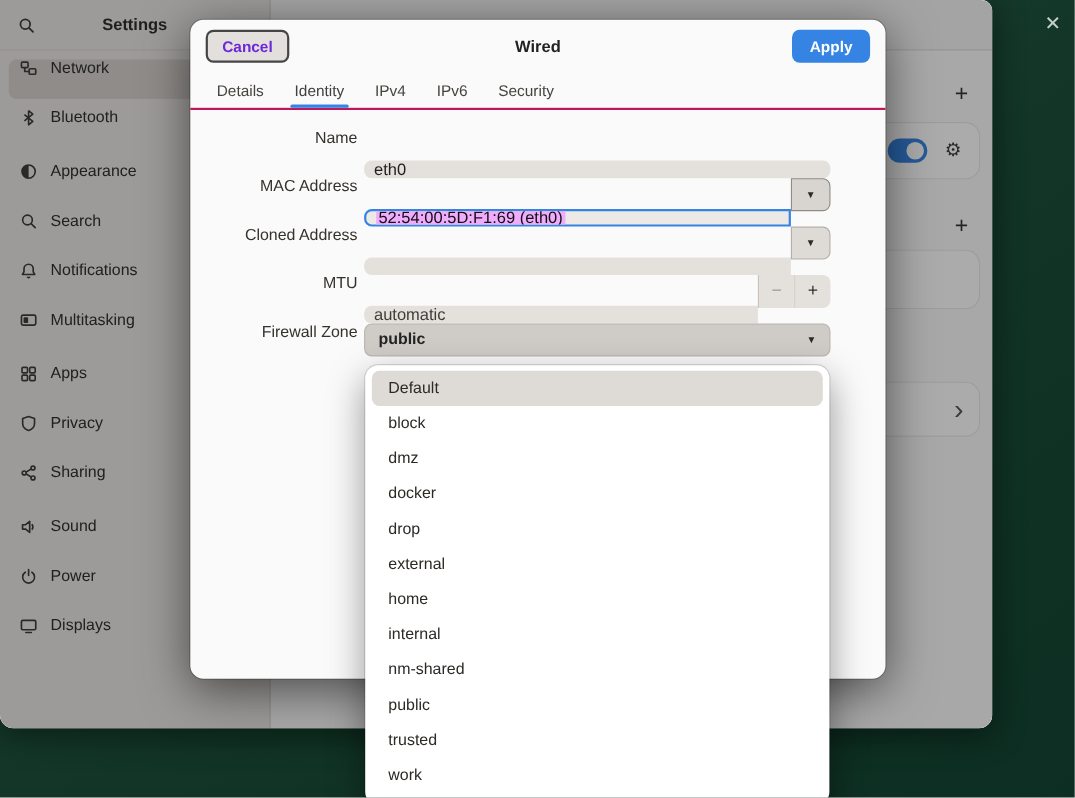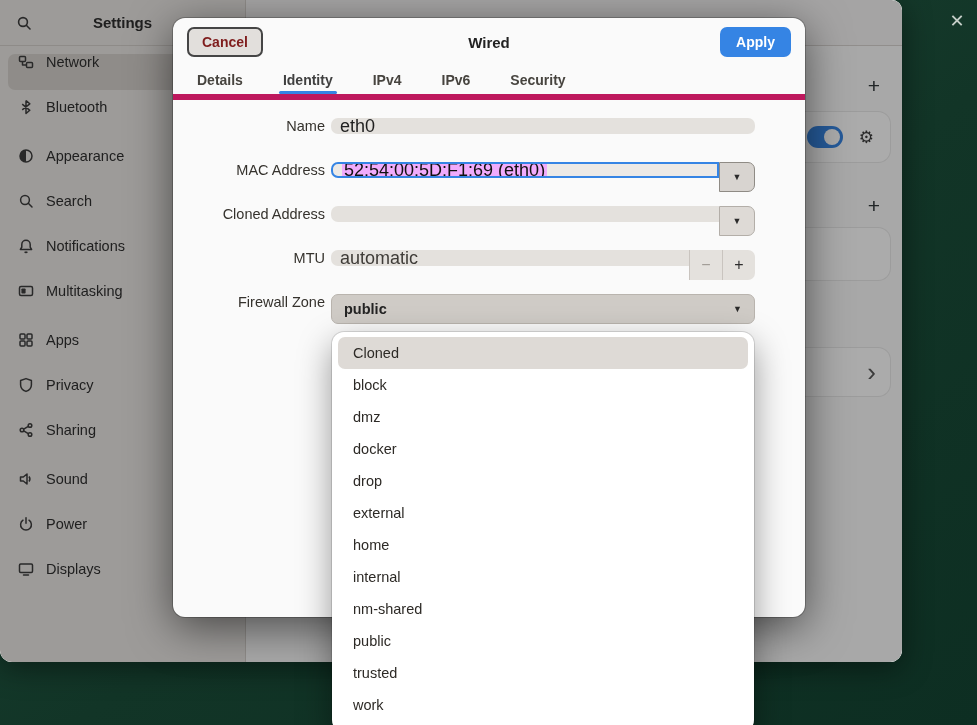--- a/index.html
+++ b/index.html
@@ -86,36 +86,36 @@
 
   
   .dialog {
     position: absolute; left: 173px; top: 18px; width: 632px; height: 599px; z-index: 10;
     background: #fafafa; border-radius: 12px;
     box-shadow: 0 10px 44px rgba(0,0,0,0.55), 0 0 0 1px rgba(0,0,0,0.22);
   }
   .dlg-header { height: 48px; display: flex; align-items: center; justify-content: space-between; padding: 0 14px; position: relative; }
   .dlg-title { position: absolute; left: 0; right: 0; text-align: center; font-weight: 700; font-size: 15px; color: #222; pointer-events: none; }
   .btn { height: 30px; display: flex; align-items: center; border-radius: 7px; font-size: 14px; font-weight: 700; cursor: pointer; z-index: 1; }
-  .btn-cancel { padding: 0 13px; background: #e2dfdc; border: 2px solid #454545; color: #7f1d1d; }
+  .btn-cancel { padding: 0 13px; background: #e2dfdc; border: 2px solid #454545; color: #6d28d9; }
   .btn-apply { padding: 0 16px; background: #3584e4; color: #ffffff; }
 
-  .tabs { display: flex; gap: 16px; padding: 0 12px; height: 34px; border-bottom: 6px solid #be185d; font-weight: bold; }
+  .tabs { display: flex; gap: 4px; padding: 0 12px; height: 34px; border-bottom: 2px solid #be185d; }
   .tab { display: flex; align-items: center; padding: 0 12px; font-size: 14px; color: #47443f; position: relative; cursor: pointer; }
   .tab.active { color: #404040; }
   .tab.active::after { content: ""; position: absolute; left: 8px; right: 8px; bottom: 0; height: 3px; border-radius: 2px; background: #3584e4; }
 
   .form { padding: 18px 20px 0 20px; }
   .row { display: flex; align-items: flex-start; height: 30px; margin-bottom: 14px; }
   .flabel { width: 132px; margin-right: 6px; text-align: right; font-size: 14.5px; color: #35322d; flex: none; }
   .field { width: 424px; display: flex; }
   .entry {
     flex: 1; height: 16px; background: #e4e1dd; border-radius: 7px;
-    display: flex; align-items: center; padding: 0 9px; font-size: 18px; color: #1f1f1f;
-    overflow: hidden; white-space: nowrap;
+    display: flex; align-items: center; padding: 0 9px; font-size: 15px; color: #1f1f1f;
+    overflow: hidden; white-space: nowrap; margin-top: 28px;
   }
   .entry.linked { border-radius: 7px 0 0 7px; }
   .entry.mac { border: 2px solid #3584e4; background: #ecego; background: #ece9e6; }
   .selection { background: #f0abfc; color: #101010; padding: 11px 2px; border-radius: 2px; }
   .dd-btn {
     width: 36px; height: 30px; display: flex; align-items: center; justify-content: center;
     font-size: 9px; color: #2b2b2b; cursor: pointer; border-radius: 0 7px 7px 0; flex: none;
   }
   .dd-btn.mac-btn { background: #d8d4d0; border: 1px solid #8f8b85; }
   .dd-btn.cloned-btn { background: #dedad6; border: 1px solid #b3aea8; }
@@ -353,21 +353,21 @@
         <div class="combo">
           <span>public</span>
           <span class="arrow">▼</span>
         </div>
       </div>
     </div>
   </div>
 </div>
 
 <div class="popover">
-  <div class="pop-item selected">Cloned</div>
+  <div class="pop-item selected">Default</div>
   <div class="pop-item">block</div>
   <div class="pop-item">dmz</div>
   <div class="pop-item">docker</div>
   <div class="pop-item">drop</div>
   <div class="pop-item">external</div>
   <div class="pop-item">home</div>
   <div class="pop-item">internal</div>
   <div class="pop-item">nm-shared</div>
   <div class="pop-item">public</div>
   <div class="pop-item">trusted</div>

